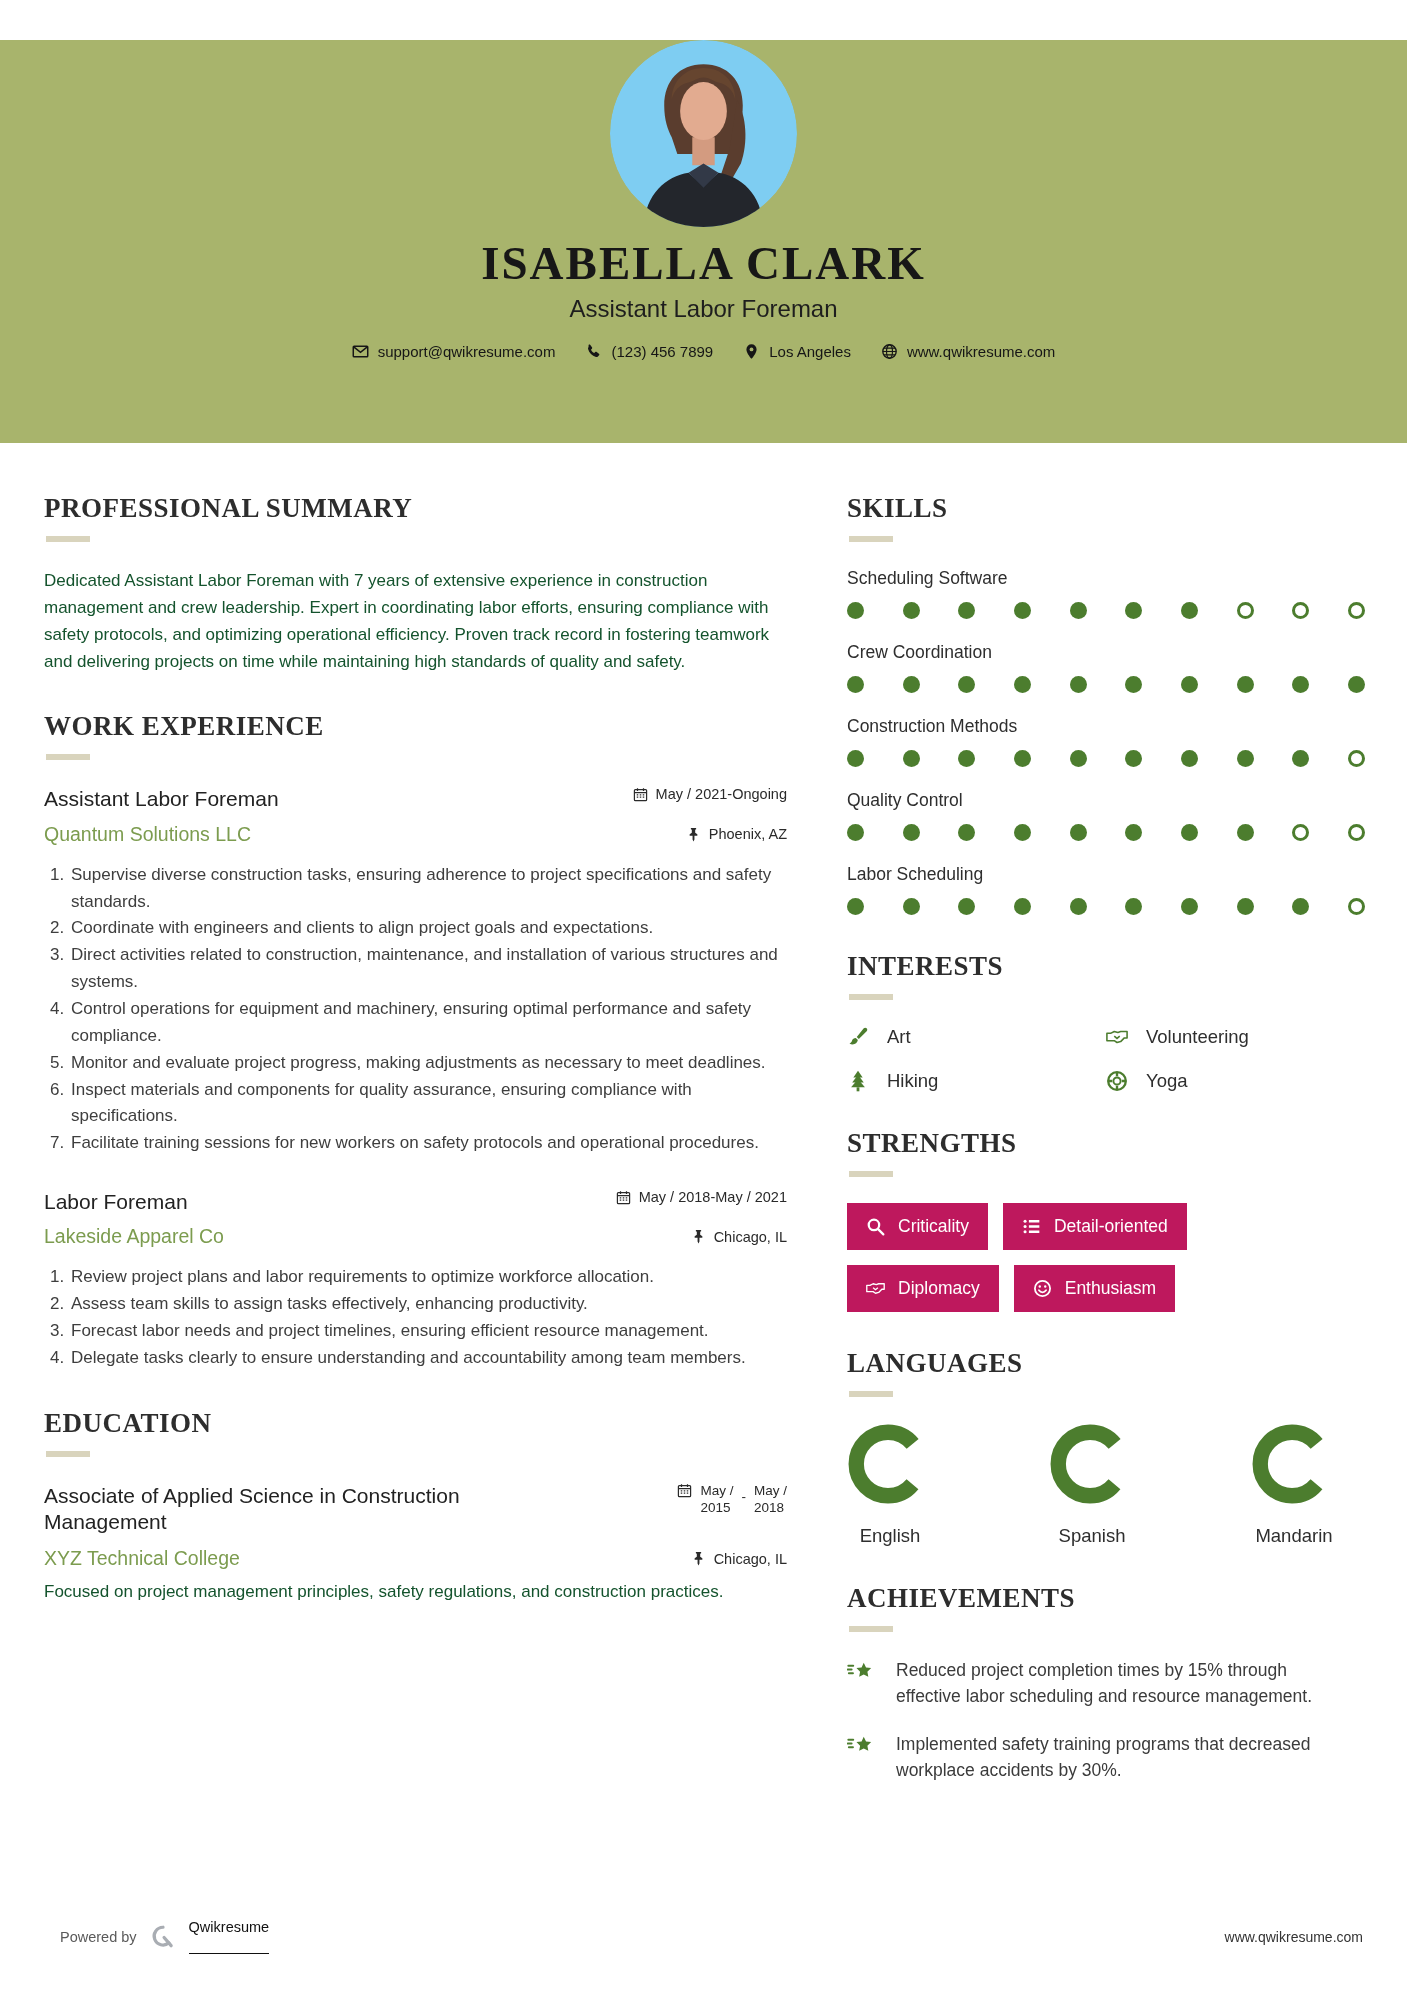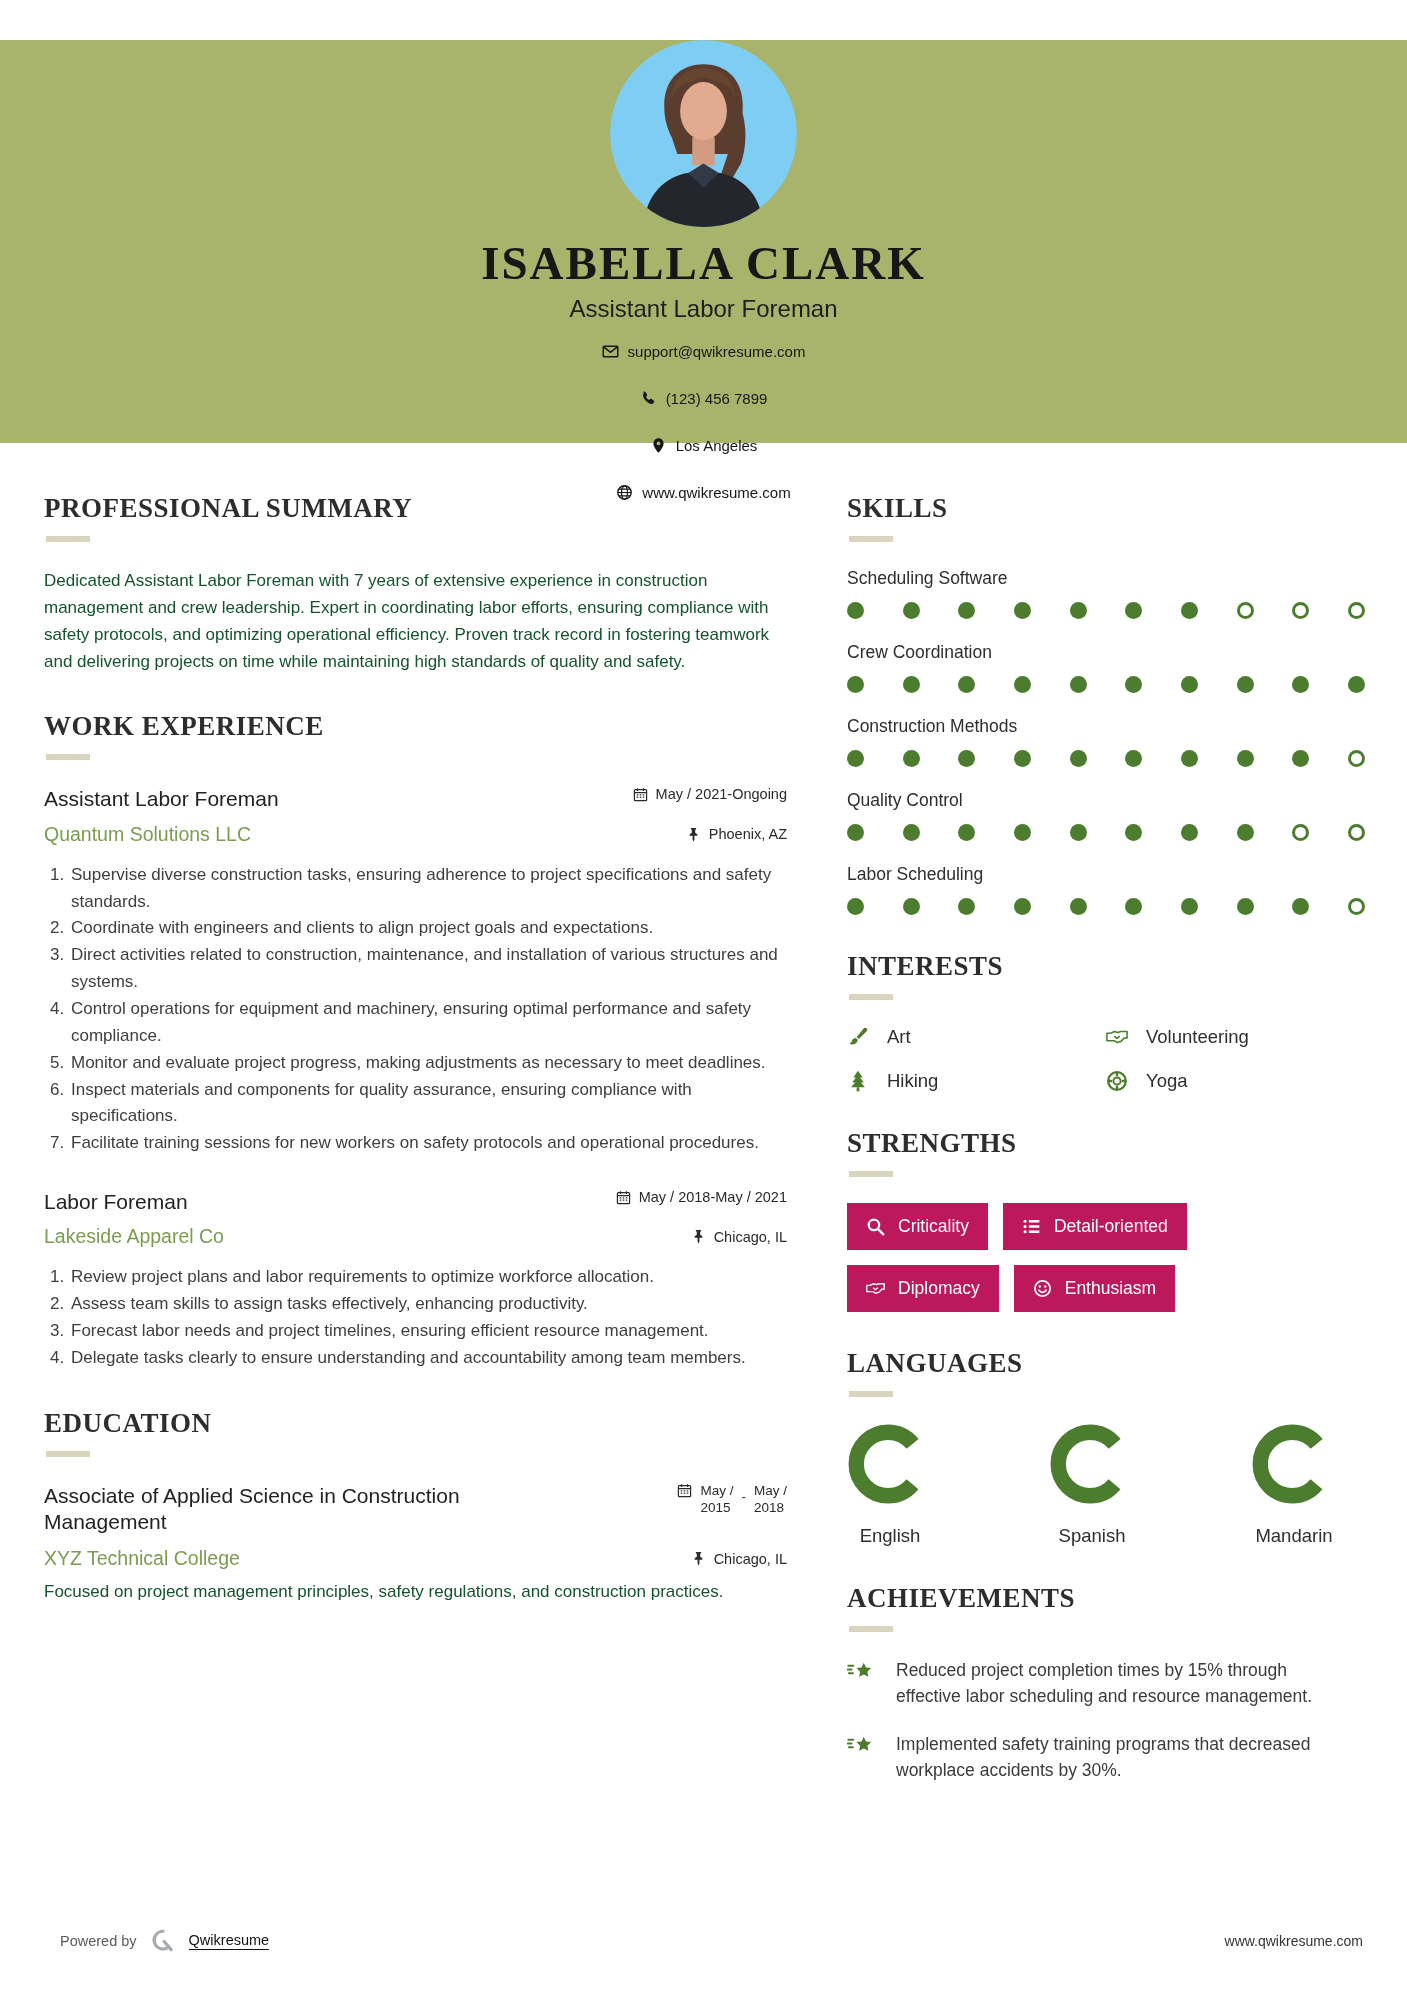--- a/index.html
+++ b/index.html
@@ -6,21 +6,21 @@
   html,body { background:#ffffff; }
   body { font-family:"Liberation Sans", sans-serif; color:#3e3e3e; }
   .page { width:1407px; height:1990px; position:relative; background:#fff; overflow:hidden; margin:0 auto; }
 
   
   .hero { height:403px; background:#a8b46c; text-align:center; }
   .avatar { width:187px; height:187px; border-radius:50%; overflow:hidden; margin:40px auto 12px; }
   .avatar svg { display:block; width:100%; height:100%; }
   .hero h1 { font-family:"Liberation Serif", serif; font-weight:700; font-size:47px; letter-spacing:2px; color:#171717; line-height:1.05; }
   .hero .subtitle { font-size:24px; color:#1e1e1e; margin-top:7px; }
-  .contacts { display:flex; justify-content:center; align-items:center; gap:30px; margin-top:20px; font-size:15px; color:#161616;flex-direction:column; }
+  .contacts { display:flex; justify-content:center; align-items:center; gap:30px; margin-top:20px; font-size:15px; color:#161616; }
   .contact-item { display:flex; align-items:center; gap:9px; }
   .icon svg { display:block; }
   .contact-item .icon svg { width:17px; height:17px; }
 
   
   main { display:flex; padding:50px 42px 0 44px; gap:60px; }
   .col-left { width:743px; flex:0 0 auto; }
   .col-right { flex:1; min-width:0; }
   section { margin-bottom:36px; }
   h2.sec { font-family:"Liberation Serif", serif; font-size:27px; font-weight:700; color:#2d2d2d; letter-spacing:.5px; }
@@ -67,21 +67,21 @@
 
   .ach { display:flex; align-items:flex-start; gap:22px; margin-bottom:22px; max-width:470px; }
   .ach .icon { color:#4c7d2e; margin-top:3px; flex:0 0 auto; }
   .ach .icon svg { width:27px; height:22px; }
   .ach p { font-size:17.5px; line-height:1.48; color:#3b3b3b; }
 
   
   footer { position:absolute; left:60px; right:44px; bottom:36px; display:flex; justify-content:space-between; align-items:center; }
   .powered { display:flex; align-items:center; gap:13px; font-size:14.5px; color:#5a5a5a; }
   .q-logo svg { width:26px; height:26px; display:block; }
-  .brand { color:#111; border-bottom:1.5px solid #111; padding-bottom:1px; font-size:14.5px; text-decoration:none; }
+  .brand { color:#111; border-bottom:1.5px solid #111; padding-bottom:18px; font-size:14.5px; text-decoration:none; }
   .site { font-size:14px; color:#333; }
 </style>
 </head>
 <body>
 
 <div class="page">
 
   <header class="hero">
     <div class="avatar">
       <svg viewBox="0 0 100 100">

